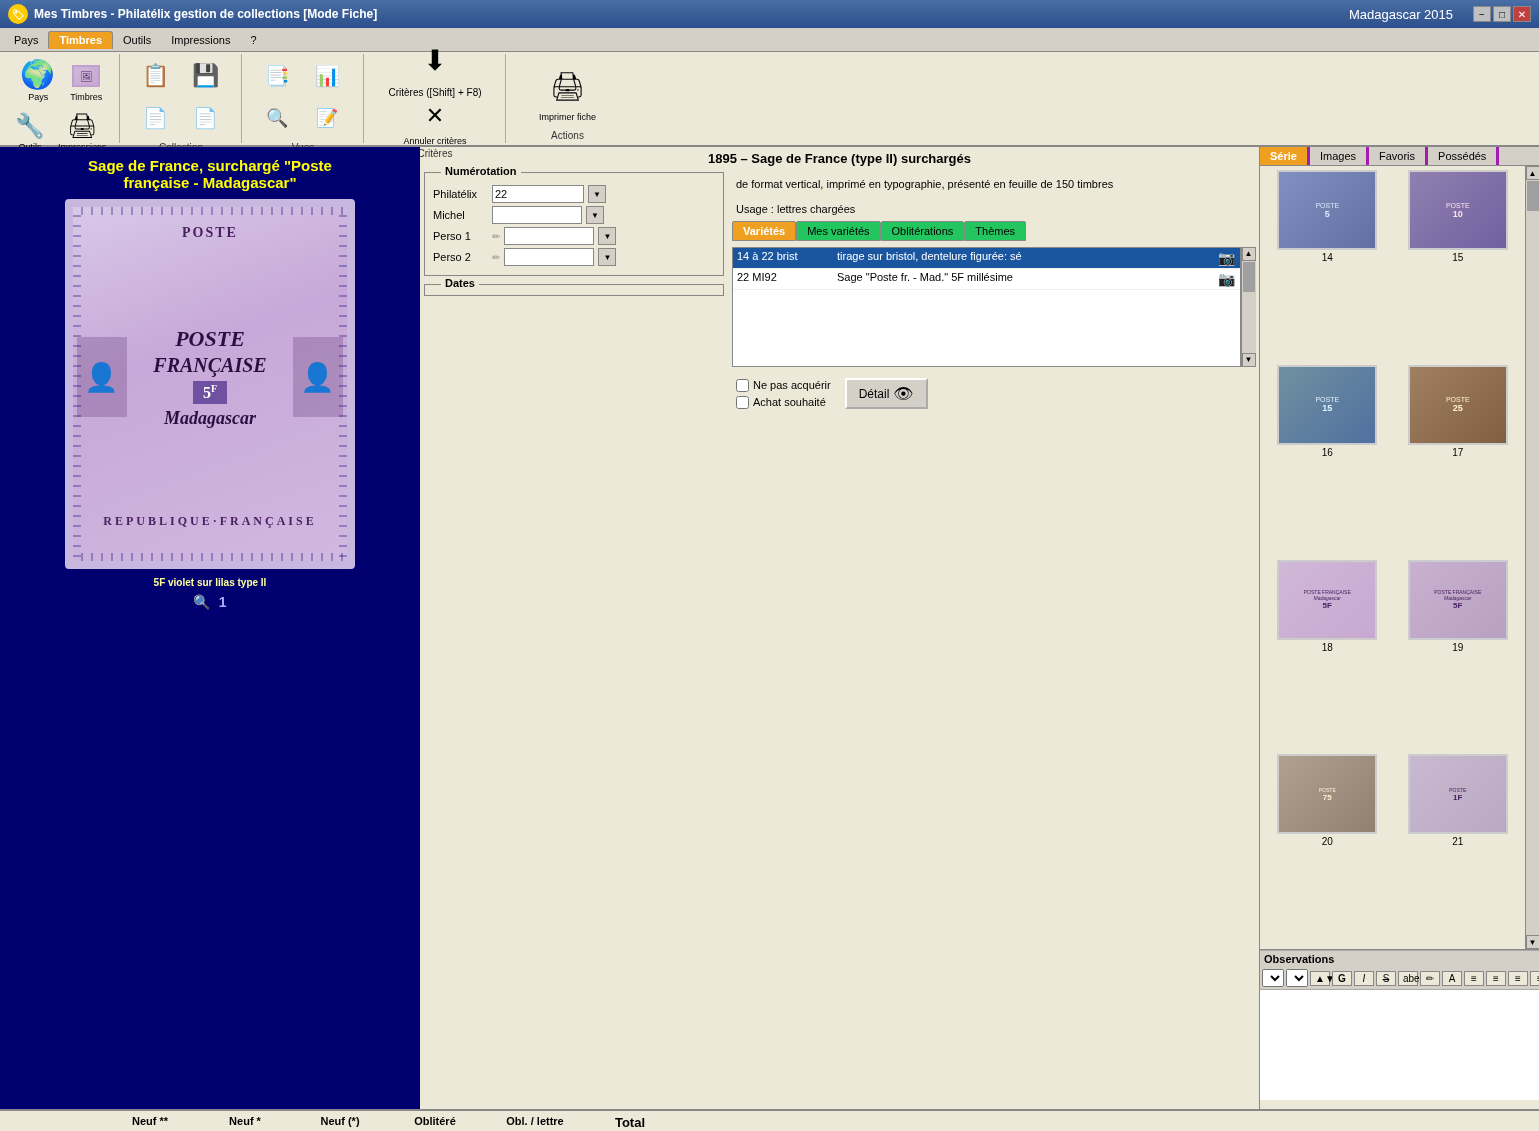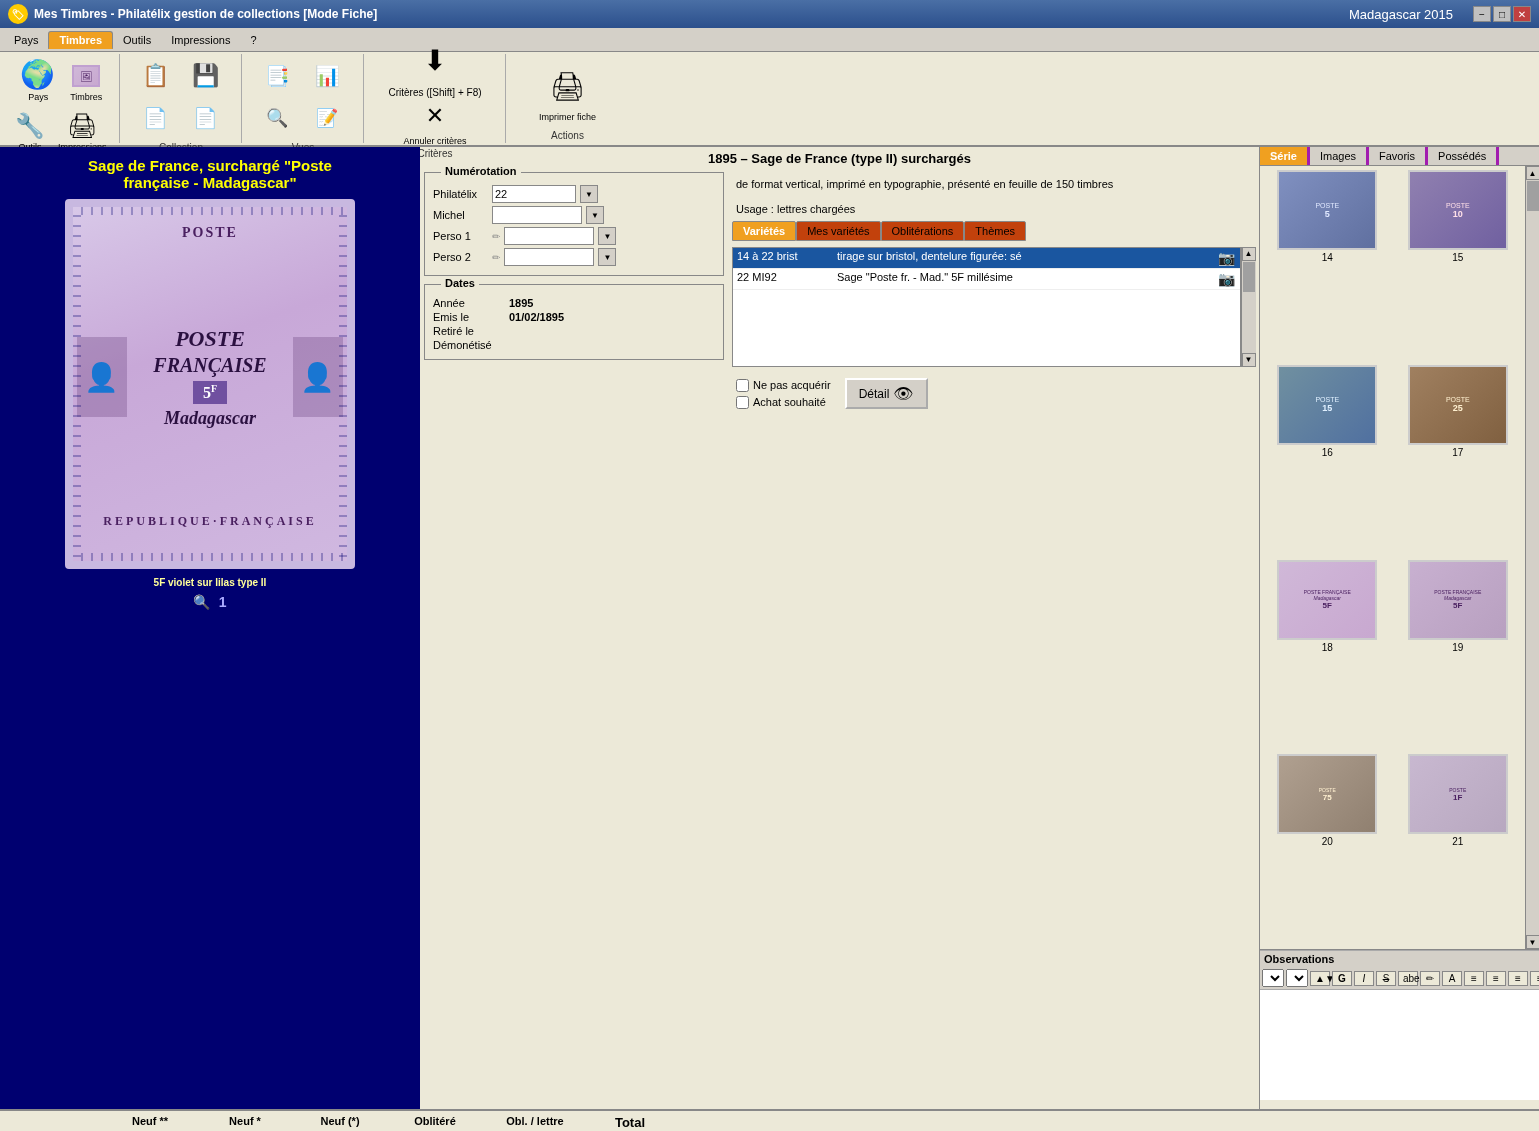--- a/index.html
+++ b/index.html
@@ -184,21 +184,21 @@
 
     
     .tab-bar {
       display: flex;
       gap: 0;
       margin-bottom: 2px;
     }
     .tab-btn {
       padding: 3px 10px;
       border: 1px solid #888;
-      background: #c2410c;
+      background: #22c55e;
       cursor: pointer;
       font-size: 11px;
       border-radius: 2px 2px 0 0;
     }
     .tab-btn.active { background: #f0a020; color: white; font-weight: bold; }
 
     
     .varietes-table {
       border: 1px solid #888;
       background: white;
@@ -539,21 +539,21 @@
 
     <div class="details-row">
 
       <div class="left-details">
 
         <div class="fieldset-wrapper">
           <div class="fieldset-title">Numérotation</div>
           <div style="margin-top:8px;">
             <div class="field-row">
               <div class="field-label">Philatélix</div>
-              <input class="field-input" value="22" readonly="" style="width: 84px;">
+              <input class="field-input" value="22" readonly="" style="width: 92px;">
               <div class="field-dropdown">▼</div>
             </div>
             <div class="field-row">
               <div class="field-label">Michel</div>
               <input class="field-input" value="" style="width: 90px;">
               <div class="field-dropdown">▼</div>
             </div>
             <div class="field-row">
               <div class="field-label">Perso 1</div>
               <span class="edit-icon">✏</span>
@@ -564,38 +564,20 @@
               <div class="field-label">Perso 2</div>
               <span class="edit-icon">✏</span>
               <input class="field-input" value="" style="width: 90px;">
               <div class="field-dropdown">▼</div>
             </div>
           </div>
         </div>
 
         <div class="fieldset-wrapper">
           <div class="fieldset-title">Dates</div>
-          <div style="margin-top:8px;">
-            <div class="dates-row">
-              <div class="dates-label">Année</div>
-              <div class="dates-value">1895</div>
-            </div>
-            <div class="dates-row">
-              <div class="dates-label">Emis le</div>
-              <div class="dates-value">01/02/1895</div>
-            </div>
-            <div class="dates-row">
-              <div class="dates-label">Retiré le</div>
-              <div class="dates-value"></div>
-            </div>
-            <div class="dates-row">
-              <div class="dates-label">Démonétisé</div>
-              <div class="dates-value"></div>
-            </div>
-          </div>
         </div>
       </div>
 
       <div style="flex:1; display:flex; flex-direction:column; gap:4px;">
         <div class="description-text">de format vertical, imprimé en typographie, présenté en feuille de 150 timbres</div>
         <div class="usage-text">
           <span>Usage :</span>
           <span>lettres chargées</span>
         </div>
 

